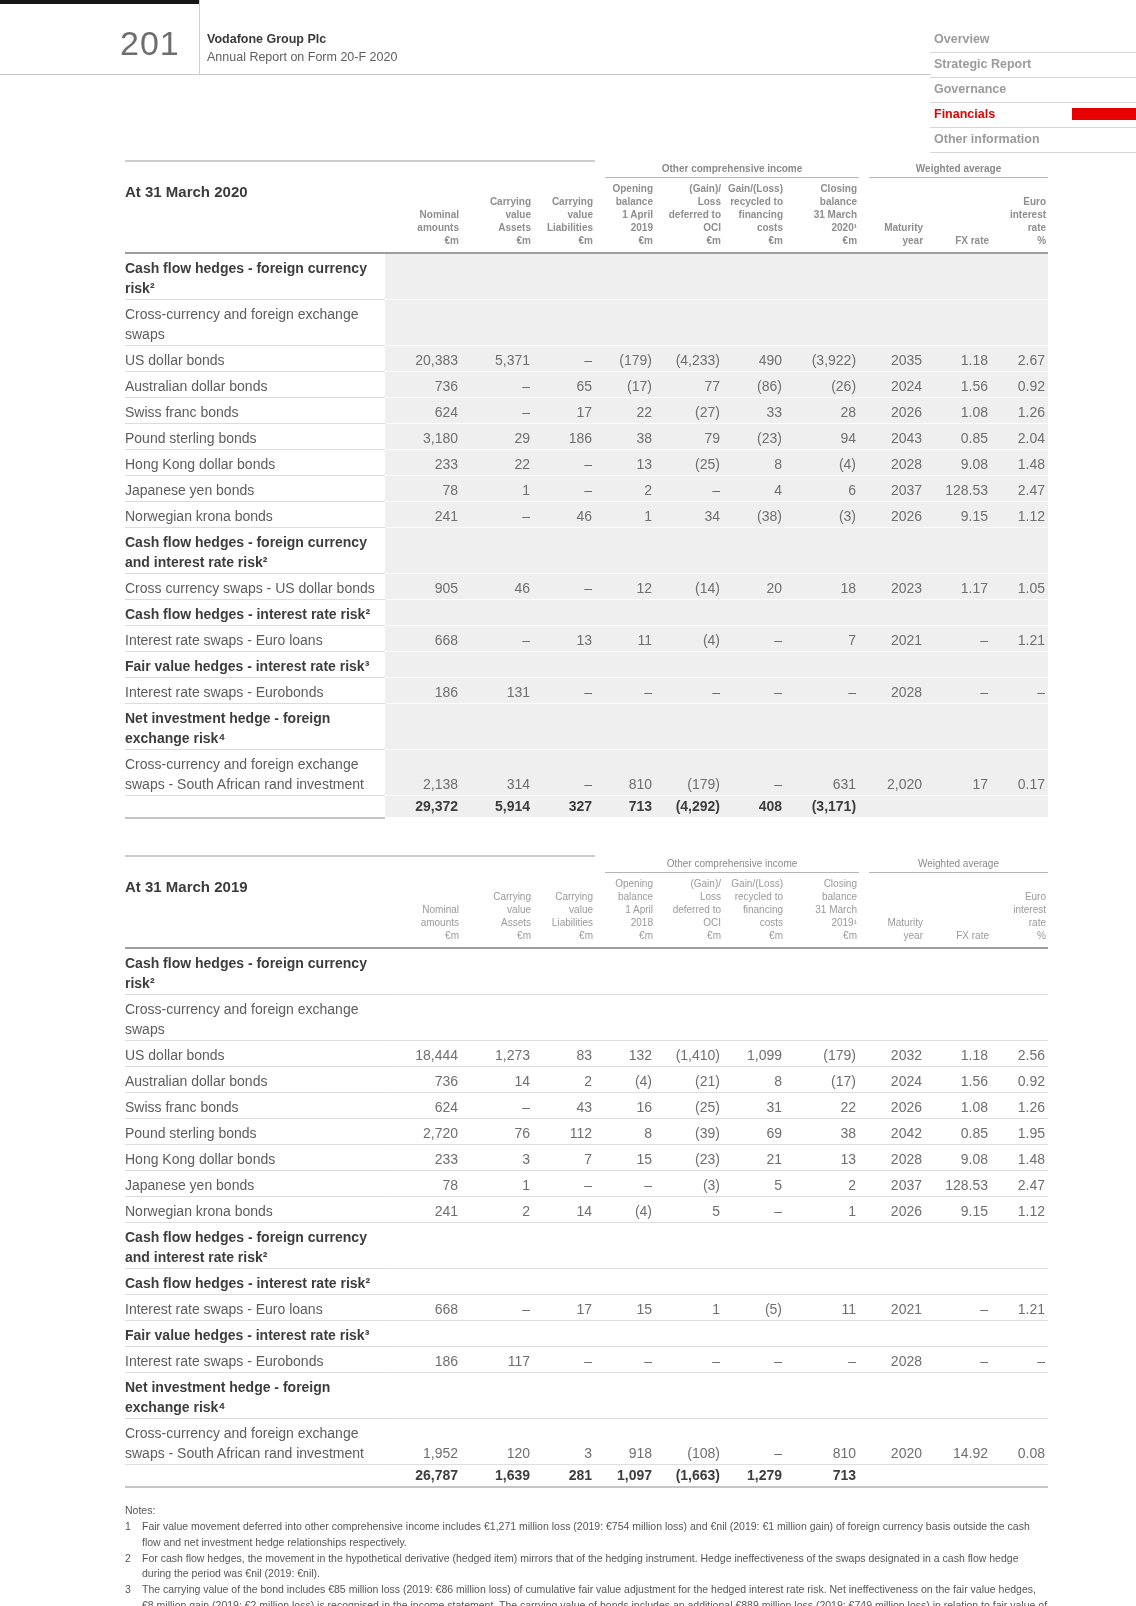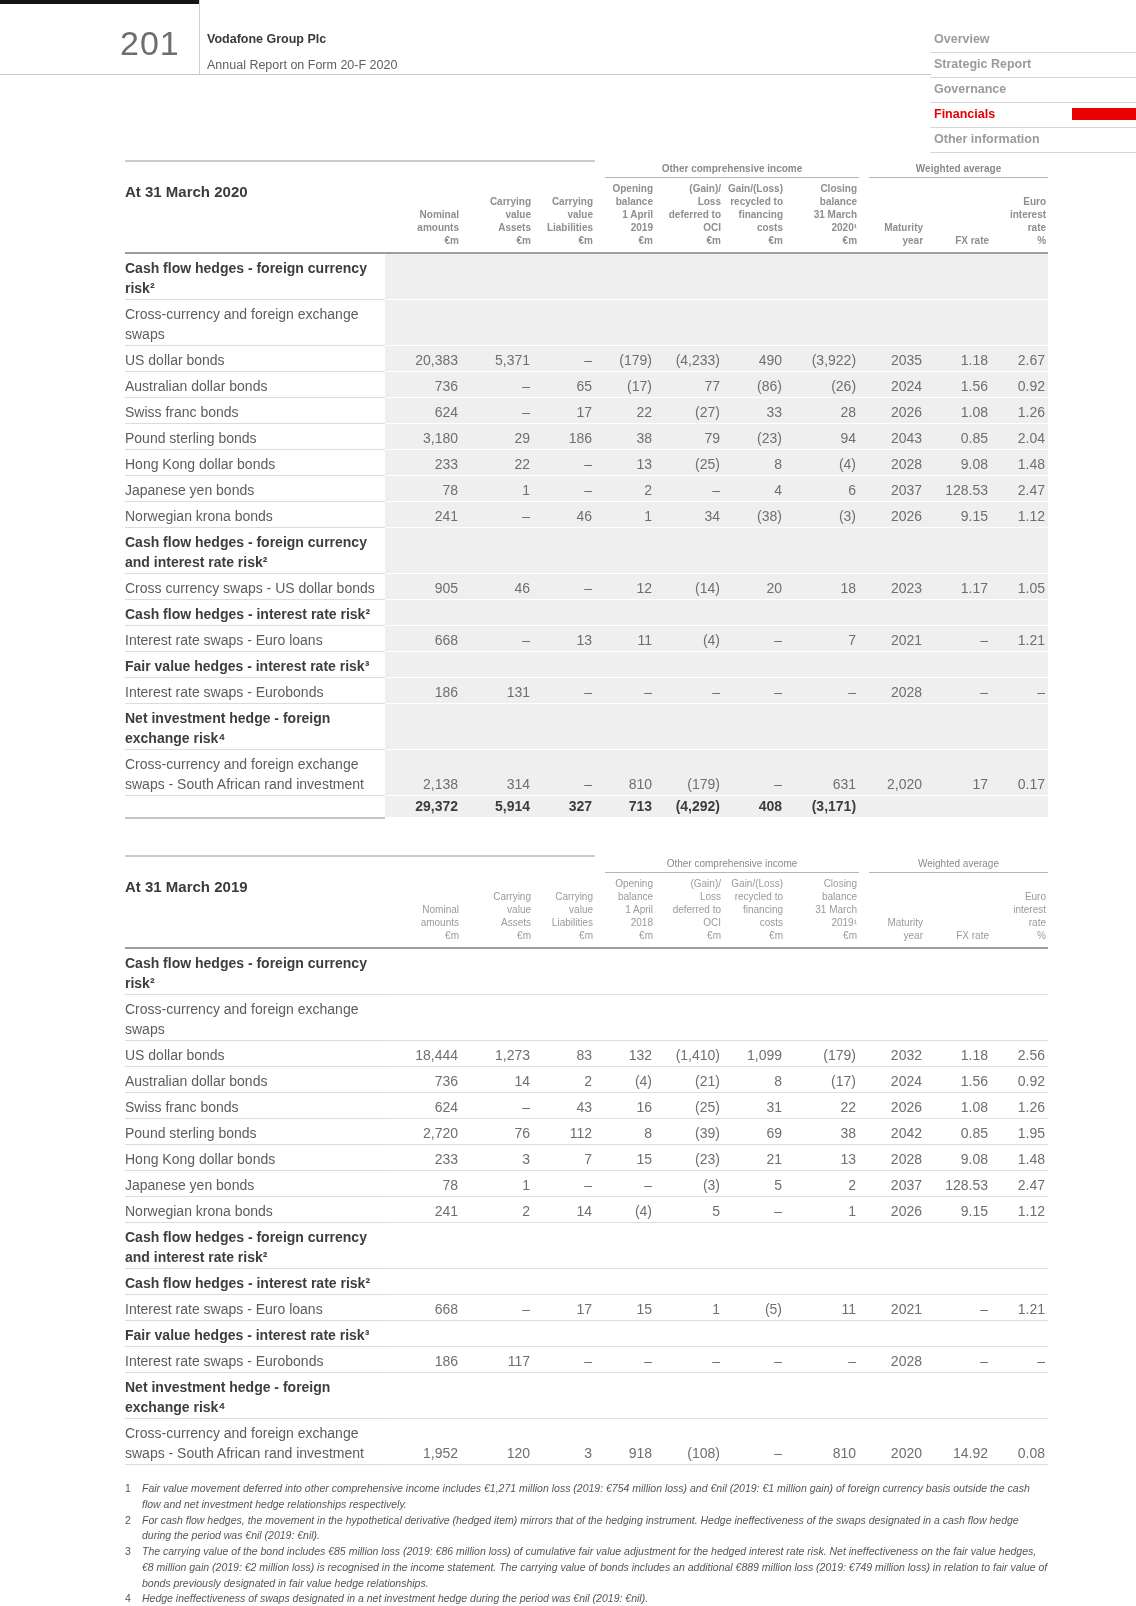--- a/index.html
+++ b/index.html
@@ -8,21 +8,21 @@
     width:1136px; height:1606px; position:relative; background:#ffffff;
     font-family:"Liberation Sans","DejaVu Sans",sans-serif;
     -webkit-font-smoothing:antialiased;
   }
   
   .topstrip { position:absolute; top:0; left:0; width:200px; height:4px; background:#161616; }
   .pagenum  { position:absolute; left:120px; top:24px; font-size:34px; font-weight:400; color:#6e6e6e; letter-spacing:1px; }
   .vdivider { position:absolute; left:199px; top:0; width:1px; height:75px; background:#cfcfcf; }
   .company  { position:absolute; left:207px; top:32px; }
   .company .name   { font-size:12.5px; font-weight:bold; color:#3a3a3a; }
-  .company .report { font-size:12.5px; color:#5f5f5f; margin-top:12px; }
+  .company .report { font-size:12.5px; color:#5f5f5f; margin-top:4px; }
   .headrule { position:absolute; top:74px; left:0; width:931px; height:1px; background:#c9c9c9; }
   
   .nav { position:absolute; left:930px; top:28px; width:206px; }
   .nav-item { position:relative; font-size:12.5px; font-weight:bold; color:#9b9b9b;
               padding:4px 0 6px 4px; border-bottom:1px solid #d6d6d6; }
   .nav-item.active { color:#e60000; }
   .nav-item .badge { position:absolute; right:0; top:5px; width:64px; height:12px; background:#e60000; }
   
   .main { position:absolute; left:125px; top:160px; width:923px; }
   .intro { font-size:14.5px; color:#565656; margin:0 0 14px 0; line-height:18px; }
@@ -46,21 +46,21 @@
                 border-bottom:1px solid #dedede; padding:0 3px 1px 0; }
   .fin tr.section td.lbl { font-weight:bold; color:#3d3d3d; }
   .fin.shaded td.val { background:#efefef; border-bottom-color:#ffffff; }
   .fin tr.total td { border-bottom:2px solid #c6c6c6; }
   .fin tr.total td.val { font-weight:bold; color:#3d3d3d; }
   
   .notes { margin-top:16px; }
   .notes .nhead { font-size:10.5px; color:#555555; margin-bottom:3px; }
   .note { display:flex; font-size:10.5px; color:#555555; line-height:1.5; }
   .note .n { width:17px; flex:none; }
-  .note .t { flex:1;font-style:italic; }
+  .note .t { flex:1; }
 </style>
 </head>
 <body>
 
 <div class="topstrip"></div>
 <div class="pagenum">201</div>
 <div class="vdivider"></div>
 <div class="company">
   <div class="name">Vodafone Group Plc</div>
   <div class="report">Annual Report on Form 20-F 2020</div>
@@ -607,25 +607,39 @@
             <td class="val">120</td>
             <td class="val">3</td>
             <td class="val">918</td>
             <td class="val">(108)</td>
             <td class="val">–</td>
             <td class="val">810</td>
             <td class="val">2020</td>
             <td class="val">14.92</td>
             <td class="val">0.08</td>
           </tr>
+          <tr class="total">
+            <td class="lbl"></td>
+            <td class="val">26,787</td>
+            <td class="val">1,639</td>
+            <td class="val">281</td>
+            <td class="val">1,097</td>
+            <td class="val">(1,663)</td>
+            <td class="val">1,279</td>
+            <td class="val">713</td>
+            <td class="val"></td>
+            <td class="val"></td>
+            <td class="val"></td>
+          </tr>
         </tbody>
       </table>
     </div>
 
   <div class="notes">
+    <div class="nhead">Notes:</div>
     <div class="note">
       <span class="n">1</span>
       <span class="t">Fair value movement deferred into other comprehensive income includes €1,271 million loss (2019: €754 million loss) and €nil (2019: €1 million gain) of foreign currency basis outside the cash flow and net investment hedge relationships respectively.</span>
     </div>
     <div class="note">
       <span class="n">2</span>
       <span class="t">For cash flow hedges, the movement in the hypothetical derivative (hedged item) mirrors that of the hedging instrument. Hedge ineffectiveness of the swaps designated in a cash flow hedge during the period was €nil (2019: €nil).</span>
     </div>
     <div class="note">
       <span class="n">3</span>

